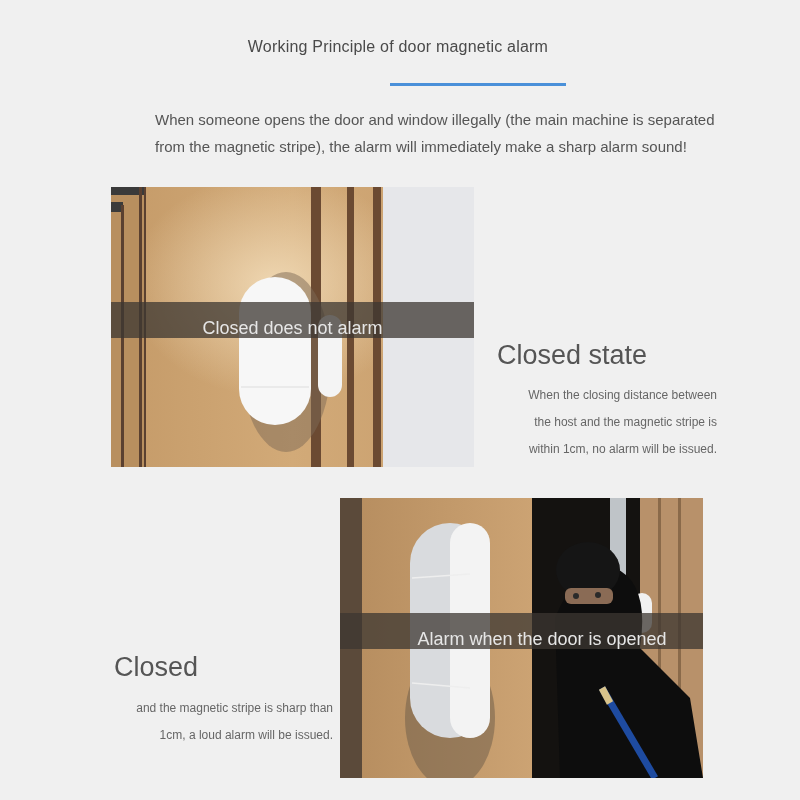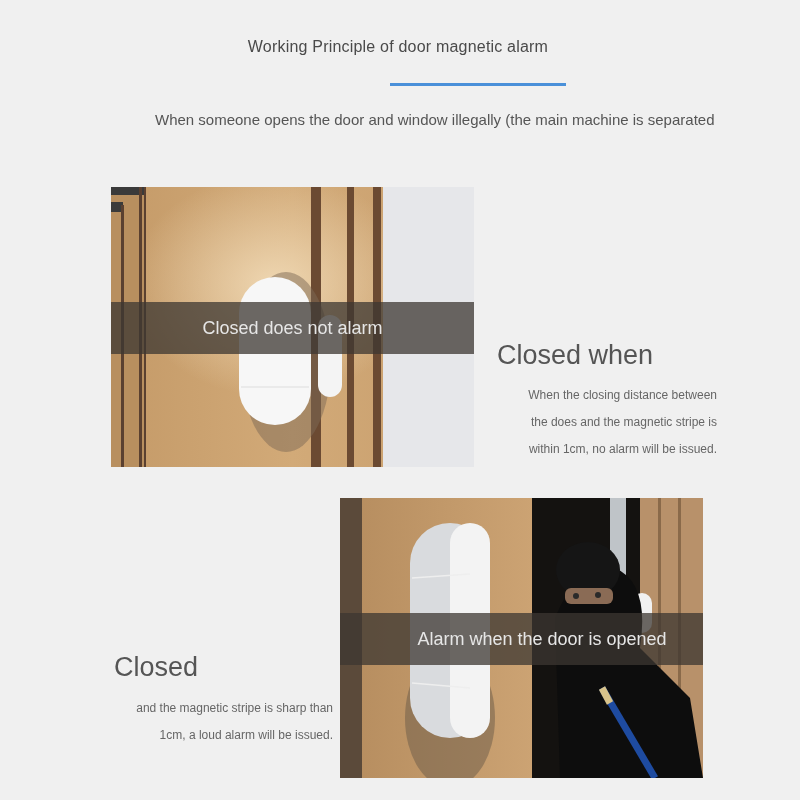--- a/index.html
+++ b/index.html
@@ -22,41 +22,42 @@
   .intro {
     position:absolute; left:107px; top:106px; width:620px;
     font-size:15px; line-height:27px; color:#555;margin-left:48px;
   }
   .photo {
     position:absolute; overflow:hidden;
   }
   .photo1 { left:111px; top:187px; width:363px; height:280px; }
   .photo2 { left:340px; top:498px; width:363px; height:280px; }
   .caption-bar {
-    position:absolute; left:0; right:0; height:52px;
+    position:absolute; left:0; right:0; height:36px;
     background:rgba(60,55,50,0.75);
     color:#e6e6e6; font-size:18px; text-align:center; line-height:52px;
   }
   .photo1 .caption-bar { top:115px; }
   .photo2 .caption-bar { top:115px; padding-left:41px; }
   .side-heading {
     position:absolute; font-size:27px; color:#555;
   }
   .side-body {
     position:absolute; font-size:12px; line-height:27px; color:#666; width:220px;text-align:right;
   }
 </style>
 </head>
 <body>
 
 <div class="title"><span>Working Principle of door magnetic alarm</span></div>
 <div class="accent-line"></div>
 
 <div class="intro">
   <div>When someone opens the door and window illegally (the main machine is separated</div>
+  <div>from the magnetic stripe), the alarm will immediately make a sharp alarm sound!</div>
 </div>
 
 <div class="photo photo1">
   <svg width="363" height="280" viewBox="0 0 363 280">
     <defs>
       <linearGradient id="wood1" x1="0" y1="0" x2="1" y2="0">
         <stop offset="0" stop-color="#c49a68"></stop>
         <stop offset="0.5" stop-color="#d2aa78"></stop>
         <stop offset="1" stop-color="#c79d6c"></stop>
       </linearGradient>
@@ -78,24 +79,24 @@
     <rect x="262" y="0" width="8" height="280" fill="#6b4a32"></rect>
     <rect x="272" y="0" width="91" height="280" fill="#e6e7ea"></rect>
     <ellipse cx="175" cy="175" rx="45" ry="90" fill="#7d6a55" opacity="0.5"></ellipse>
     <rect x="128" y="90" width="72" height="148" rx="36" fill="#f7f7f7"></rect>
     <line x1="130" y1="200" x2="198" y2="200" stroke="#ddd" stroke-width="1"></line>
     <rect x="207" y="128" width="24" height="82" rx="12" fill="#f4f4f4"></rect>
   </svg>
   <div class="caption-bar">Closed does not alarm</div>
 </div>
 
-<div class="side-heading" style="left:497px; top:340px;">Closed when</div>
+<div class="side-heading" style="left:497px; top:340px;">Closed state</div>
 <div class="side-body" style="left:497px; top:382px;">
   <div>When the closing distance between</div>
-  <div>the does and the magnetic stripe is</div>
+  <div>the host and the magnetic stripe is</div>
   <div>within 1cm, no alarm will be issued.</div>
 </div>
 
 <div class="photo photo2">
   <svg width="363" height="280" viewBox="0 0 363 280">
     <defs>
       <linearGradient id="wood2" x1="0" y1="0" x2="1" y2="0">
         <stop offset="0" stop-color="#b58c5e"></stop>
         <stop offset="0.6" stop-color="#cfa676"></stop>
         <stop offset="1" stop-color="#c49a6a"></stop>

